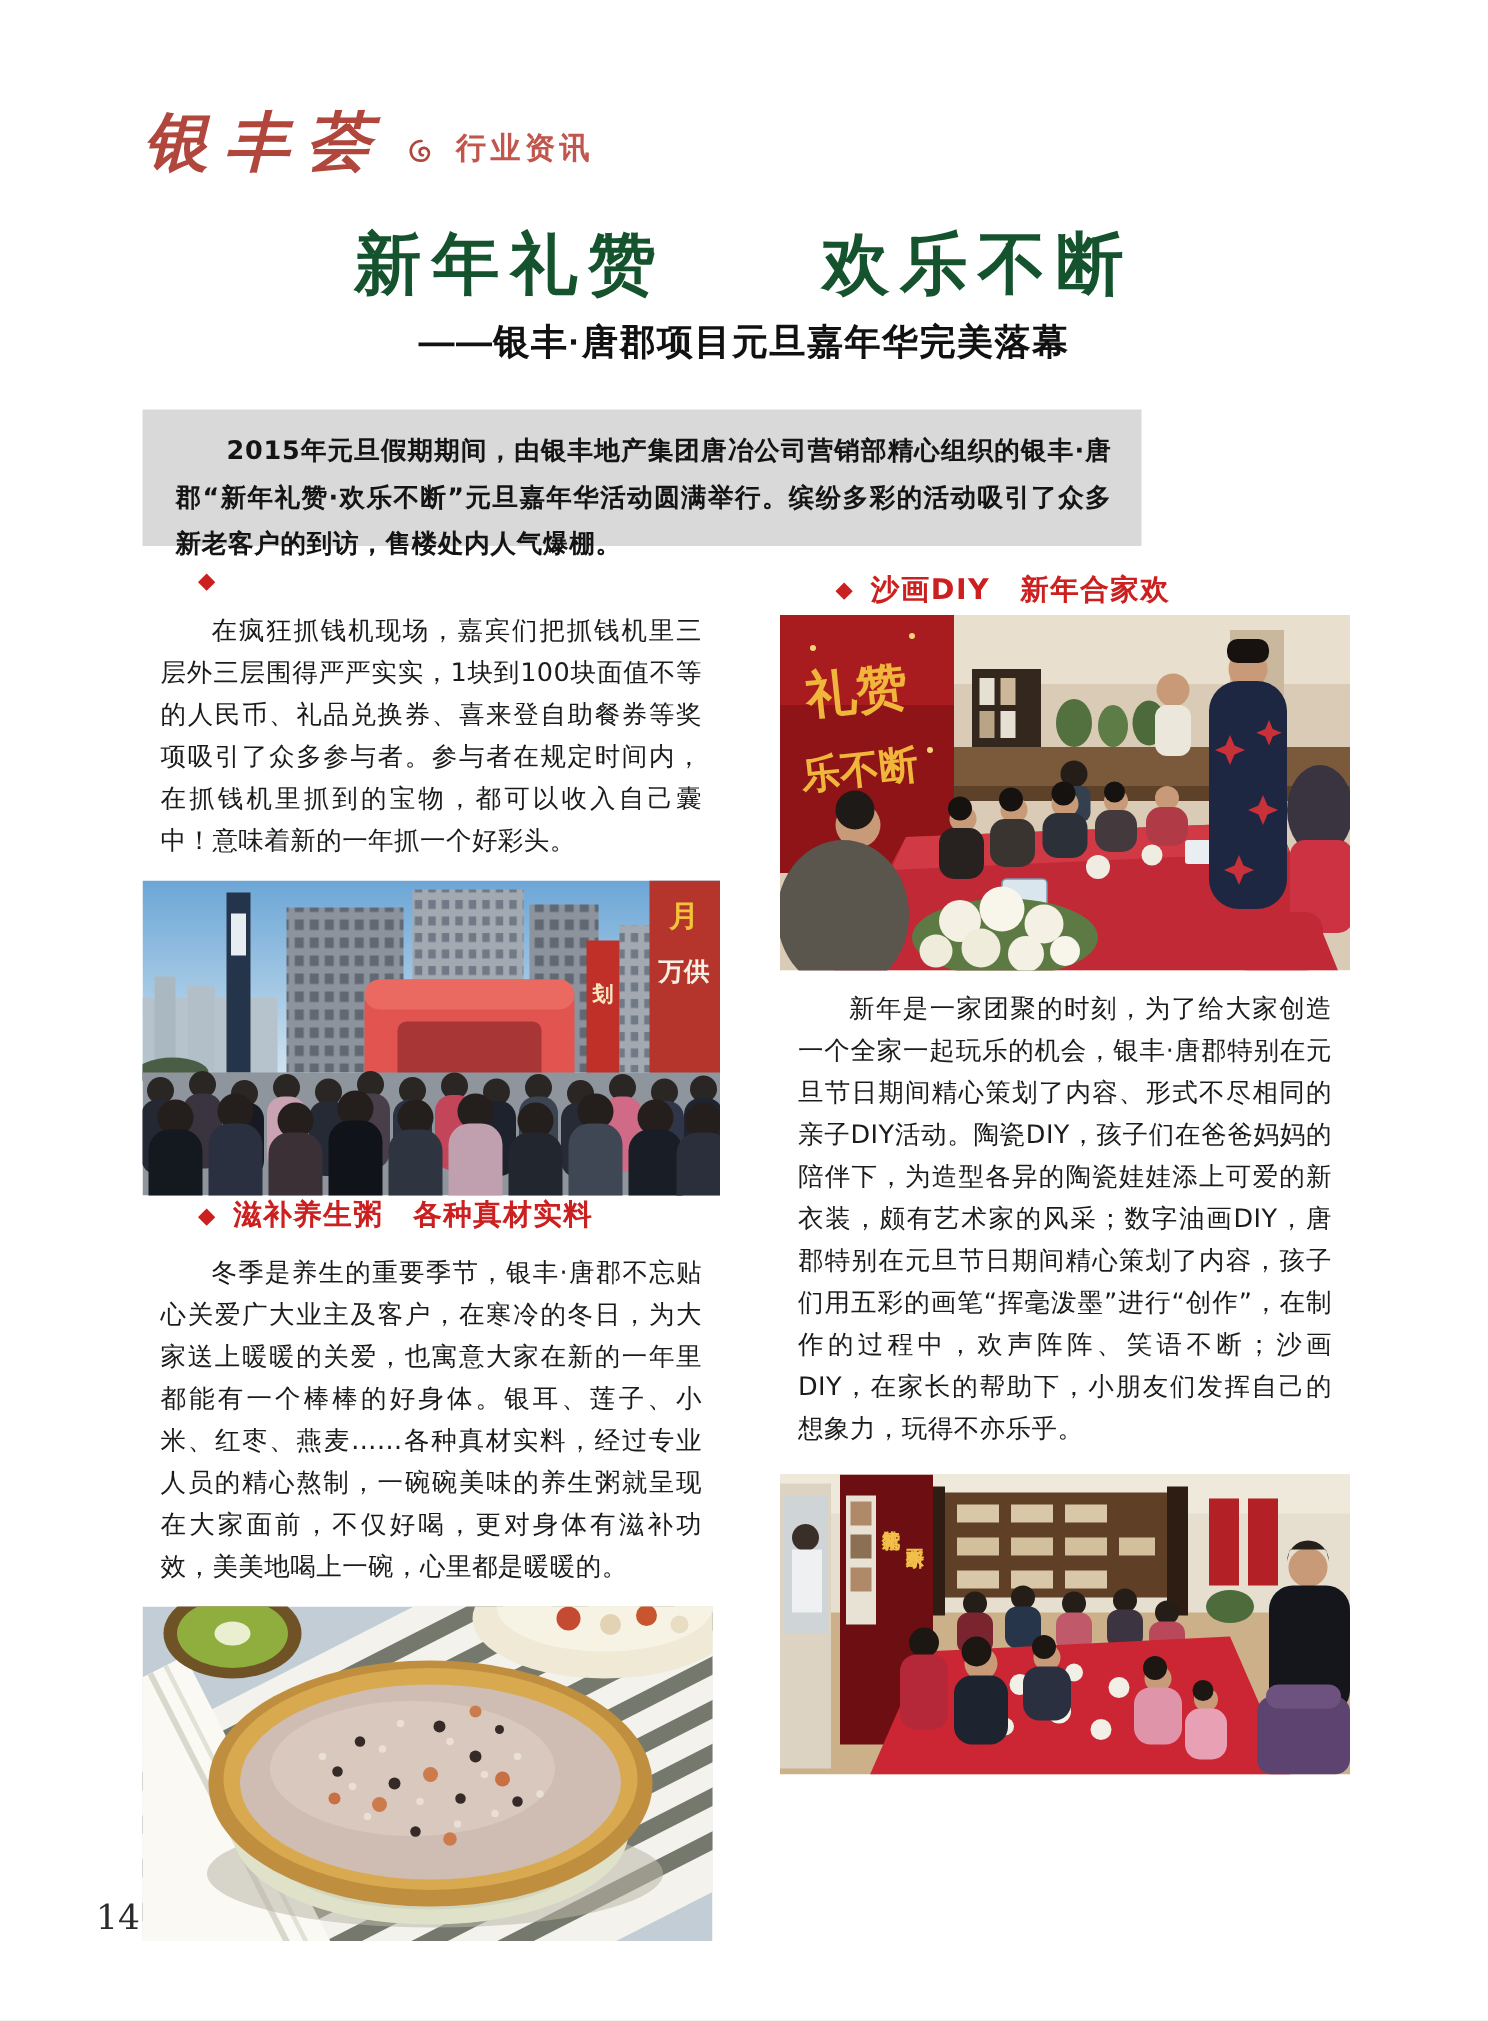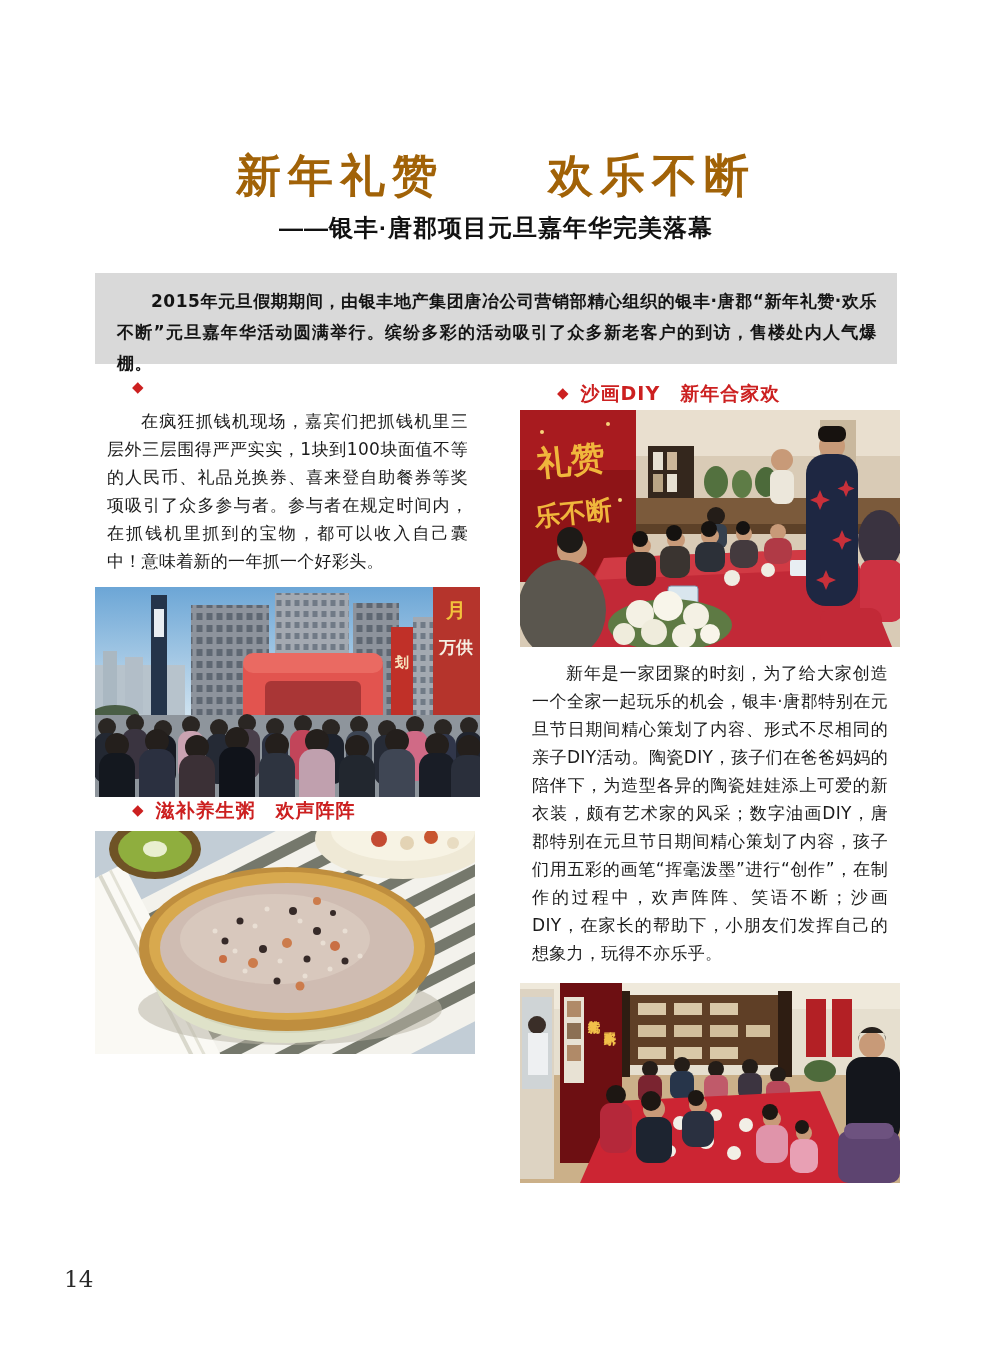--- a/index.html
+++ b/index.html
@@ -8,26 +8,26 @@
 
   
   .masthead{position:absolute;left:96px;top:74px;display:flex;align-items:flex-end;gap:12px;}
   .logo{font-family:"DejaVu Serif",serif;font-style:italic;font-weight:bold;font-size:43px;
         line-height:1;color:#b0463c;letter-spacing:11px;}
   .swirl{margin-bottom:4px;}
   .section-label{font-size:20px;font-weight:bold;color:#c0564c;letter-spacing:3px;padding-bottom:5px;}
 
   
   .title{position:absolute;left:0;top:146px;width:100%;margin:0;text-align:center;
-         font-family:"DejaVu Serif",serif;font-weight:900;font-size:45px;color:#a16207;letter-spacing:7px;}
+         font-family:"DejaVu Serif",serif;font-weight:900;font-size:45px;color:#14532d;letter-spacing:7px;}
   .subtitle{position:absolute;left:0;top:212px;width:100%;margin:0;text-align:center;
          font-family:Liberation Sans, sans-serif;font-weight:bold;font-size:24px;color:#111;letter-spacing:1px;}
 
   
-  .intro-box{position:absolute;left:95px;top:273px;width:802px;height:91px;background:#d9d9d9;
+  .intro-box{position:absolute;left:95px;top:273px;width:666px;height:91px;background:#d9d9d9;
          box-sizing:border-box;padding:13px 20px 0 22px;}
   .intro-box p{margin:0;font-size:17px;line-height:31px;font-weight:bold;color:#141414;
          text-align:justify;text-indent:2em;letter-spacing:0.5px;}
 
   
   .col{position:absolute;top:380px;}
   .col-left{left:95px;width:385px;}
   .col-right{left:520px;width:380px;}
   h3.sec{margin:0 0 0 37px;font-size:19px;line-height:26px;font-weight:bold;color:#cc2020;
          letter-spacing:1px;display:flex;align-items:center;gap:11px;}
@@ -40,20 +40,27 @@
 
   
   .page-number{position:absolute;left:64px;top:1266px;font-family:"DejaVu Serif",serif;
          font-size:23px;color:#2a2a2a;}
 </style>
 </head>
 <body>
 
 <div class="page">
 
+  <header class="masthead">
+    <span class="logo">银丰荟</span>
+    <svg class="swirl" width="22" height="22" viewBox="0 0 22 22">
+      <path d="M11 3 C 5.5 3 2.5 8 4.5 12.5 C 6.5 17 13.5 17.5 15.5 13 C 17 9.5 14 6.5 11 8 C 9 9 9.5 12.5 12 12.5" fill="none" stroke="#b0463c" stroke-width="1.8" stroke-linecap="round"></path>
+    </svg>
+    <span class="section-label">行业资讯</span>
+  </header>
 
   <h1 class="title">新年礼赞　　欢乐不断</h1>
   <h2 class="subtitle">——银丰·唐郡项目元旦嘉年华完美落幕</h2>
 
   <div class="intro-box">
     <p>2015年元旦假期期间，由银丰地产集团唐冶公司营销部精心组织的银丰·唐郡“新年礼赞·欢乐不断”元旦嘉年华活动圆满举行。缤纷多彩的活动吸引了众多新老客户的到访，售楼处内人气爆棚。</p>
   </div>
 
   <div class="col col-left">
 
@@ -126,22 +133,23 @@
       <use href="#personL" x="182" y="158" color="#2e3440"></use>
         <use href="#personL" x="222" y="154" color="#c0a0ae"></use>
       <use href="#personL" x="262" y="160" color="#22272f"></use>
         <use href="#personL" x="302" y="154" color="#3f4654"></use>
       <use href="#personL" x="342" y="158" color="#191d26"></use>
         <use href="#personL" x="374" y="160" color="#2a2f3b"></use>
     </svg>
 
     <h3 class="sec m-t18">
       <span class="diamond">◆</span>
-      <span>滋补养生粥　欢声阵阵</span>
+      <span>滋补养生粥　各种真材实料</span>
     </h3>
+    <p class="body m-t2">冬季是养生的重要季节，银丰·唐郡不忘贴心关爱广大业主及客户，在寒冷的冬日，为大家送上暖暖的关爱，也寓意大家在新的一年里都能有一个棒棒的好身体。银耳、莲子、小米、红枣、燕麦……各种真材实料，经过专业人员的精心熬制，一碗碗美味的养生粥就呈现在大家面前，不仅好喝，更对身体有滋补功效，美美地喝上一碗，心里都是暖暖的。</p>
 
     <svg class="photo m-t8" width="380" height="223" viewBox="0 0 380 223" role="img">
       <rect width="380" height="223" fill="#c2cdd6"></rect>
       <g transform="rotate(-27 190 130)">
         <rect x="-90" y="10" width="560" height="260" fill="#f3f2ec"></rect>
         <rect x="-90" y="26" width="560" height="11" fill="#75786c"></rect>
         <rect x="-90" y="52" width="560" height="11" fill="#75786c"></rect>
         <rect x="-90" y="78" width="560" height="11" fill="#75786c"></rect>
         <rect x="-90" y="104" width="560" height="11" fill="#75786c"></rect>
         <rect x="-90" y="130" width="560" height="11" fill="#75786c"></rect>

